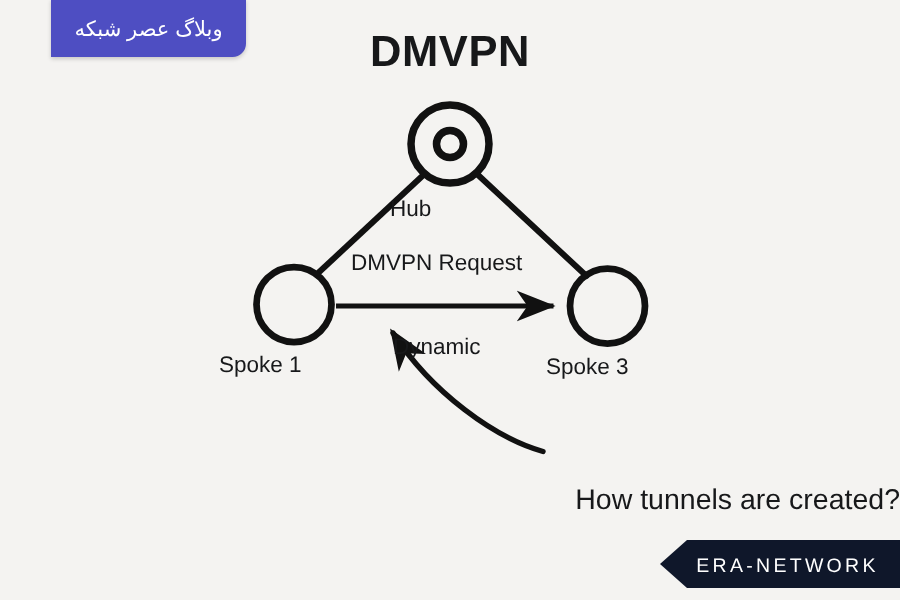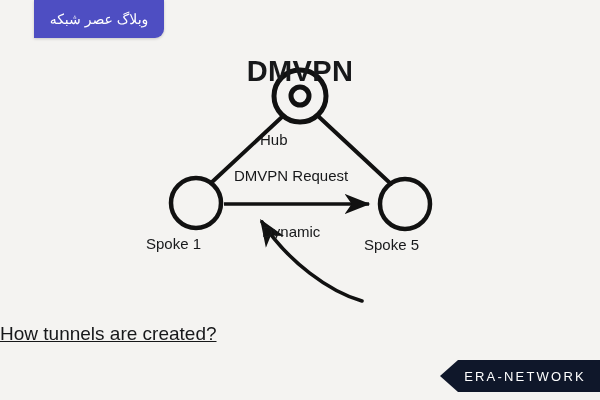--- a/index.html
+++ b/index.html
@@ -50,21 +50,20 @@
     position: absolute;
     left: 0;
     top: 19px;
     width: 600px;
     text-align: center;
     font-size: 29px;
     font-weight: bold;
     color: #17181a;
     letter-spacing: 0.4px;
     z-index: 4;
-    margin-top: 36px;
   }
   
   .dlabel {
     position: absolute;
     color: #17181a;
     font-size: 15px;
     white-space: nowrap;
     text-align: left;
     z-index: 5;
   }
@@ -72,25 +71,24 @@
   .lbl-spoke1   { left: 146px; top: 235px; width: 84px; }
   .lbl-spoke2   { left: 364px; top: 236px; width: 84px; }
   .lbl-nhrp     { left: 234px; top: 167px; width: 130px; }
   .lbl-dyn      { left: 262px; top: 222px; width: 96px; line-height: 19px; }
   
   .caption {
     position: absolute;
     left: 0;
     top: 323px;
     width: 600px;
-    text-align: left;
+    text-align: right;
     font-size: 19px;
     color: #17181a;
     z-index: 4;
-    text-decoration: underline;
   }
   
   .ribbon {
     position: absolute;
     right: 0;
     bottom: 8px;
     width: 160px;
     height: 32px;
     background: #0f172a;
     -webkit-clip-path: polygon(18px 0, 160px 0, 160px 32px, 18px 32px, 0 16px);
@@ -140,21 +138,21 @@
 <div class="blog-badge">
   <span class="blog-badge-text">وبلاگ عصر شبکه</span>
 </div>
 
 <div class="title">DMVPN</div>
 
 <div class="dlabel lbl-hub">Hub</div>
 
 <div class="dlabel lbl-spoke1">Spoke 1</div>
 
-<div class="dlabel lbl-spoke2">Spoke 5</div>
+<div class="dlabel lbl-spoke2">Spoke 3</div>
 
 <div class="dlabel lbl-nhrp">DMVPN Request</div>
 
 <div class="dlabel lbl-dyn">
   <div>Dynamic</div>
 </div>
 
 <div class="caption">How tunnels are created?</div>
 
 <div class="ribbon">

